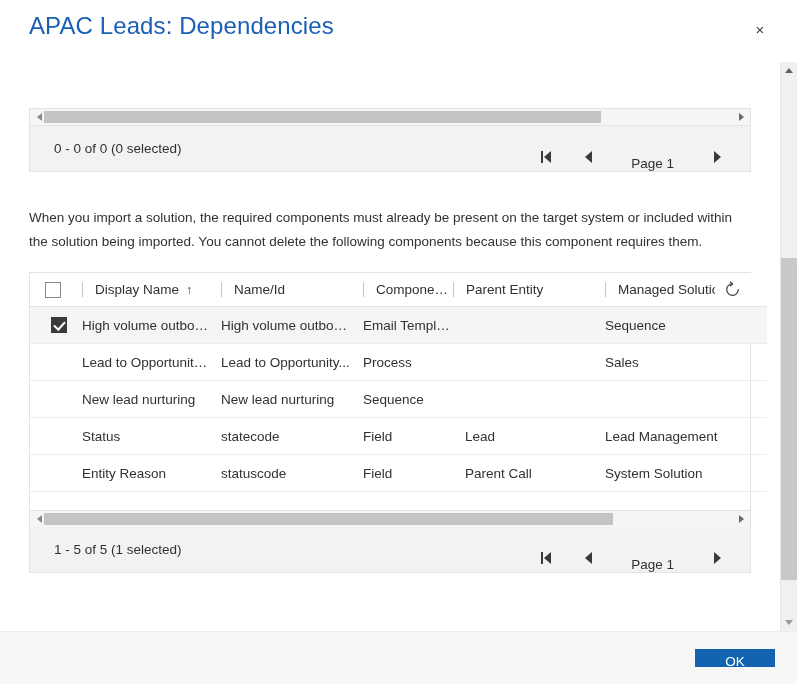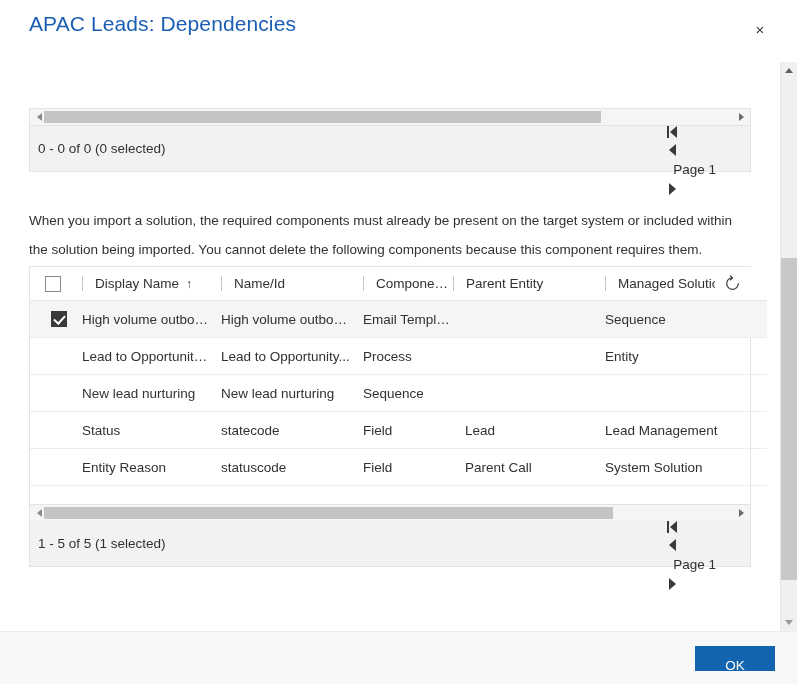--- a/index.html
+++ b/index.html
@@ -23,21 +23,21 @@
   
   .title-bar {
     position: relative;
     height: 62px;
     flex: 0 0 62px;
   }
   .dlg-title {
     position: absolute;
     left: 29px;
     top: 12px;
-    font-size: 21px;
+    font-size: 24px;
     color: #1b5fb5;
     letter-spacing: 0.1px;
     white-space: nowrap;
   }
   .close-btn {
     position: absolute;
     right: 24px;
     top: 16px;
     width: 26px;
     height: 26px;
@@ -128,33 +128,32 @@
   }
 
   .pager {
     position: relative;
     height: 45px;
     background: #f3f2f1;
     display: flex;
     align-items: center;
   }
   .pager-count {
-    margin-left: 8px;
+    margin-left: 24px;
     font-size: 13.5px;
     color: #323130;
     white-space: nowrap;
   }
   .pager-nav {
     position: absolute;
     right: 20px;
     top: 0; bottom: 0;
     display: flex;
-    align-items: flex-start;
-    gap: 6px;
-    flex-direction: column;
+    align-items: flex-end;
+    gap: 16px;
   }
   .pg-btn {
     width: 26px; height: 28px;
     display: flex; align-items: center; justify-content: center;
     cursor: pointer;
     background: transparent; border: none; padding: 0;
   }
   .pg-label {
     font-size: 13.5px;
     color: #323130;
@@ -185,23 +184,23 @@
     margin: 34px 29px 0 29px;
   }
   .section-title {
     font-size: 13.5px;
     color: #323130;
     margin-bottom: 14px;
   }
   .section-desc {
     font-size: 13.5px;
     color: #323130;
-    line-height: 29px;
+    line-height: 24px;
     max-width: 712px;
-    margin-bottom: 2px;
+    margin-bottom: 18px;
   }
 
   
   .dgrid {
     border: 1px solid #e3e3e3;
     background: #ffffff;
     position: relative;
   }
   table.dg {
     width: 100%;
@@ -304,29 +303,29 @@
     flex: 0 0 53px;
     background: #f7f7f7;
     border-top: 1px solid #ededed;
     display: flex;
     align-items: center;
     justify-content: flex-end;
     padding-right: 22px;
   }
   .ok-btn {
     width: 80px;
-    height: 25px;
+    height: 18px;
     background: #1263b0;
     color: #ffffff;
     font-size: 13.5px;
     border: none;
     cursor: pointer;
     font-family: "Liberation Sans", sans-serif;
     line-height: 25px;
-    padding: 7px;
+    padding: 0;
     text-align: center;
   }
 </style>
 </head>
 <body>
 
 <div class="dialog">
 
   <div class="title-bar">
     <div class="dlg-title">APAC Leads: Dependencies</div>
@@ -432,21 +431,21 @@
               <tr>
                 <td class="cb-col">
                   <div class="cb-wrap">
                       <span class="cbox" style="visibility:hidden"></span>
                     </div>
                 </td>
                 <td>Lead to Opportunity...</td>
                 <td>Lead to Opportunity...</td>
                 <td>Process</td>
                 <td></td>
-                <td>Entity</td>
+                <td>Sales</td>
               </tr>
               <tr>
                 <td class="cb-col">
                   <div class="cb-wrap">
                       <span class="cbox" style="visibility:hidden"></span>
                     </div>
                 </td>
                 <td>New lead nurturing</td>
                 <td>New lead nurturing</td>
                 <td>Sequence</td>

